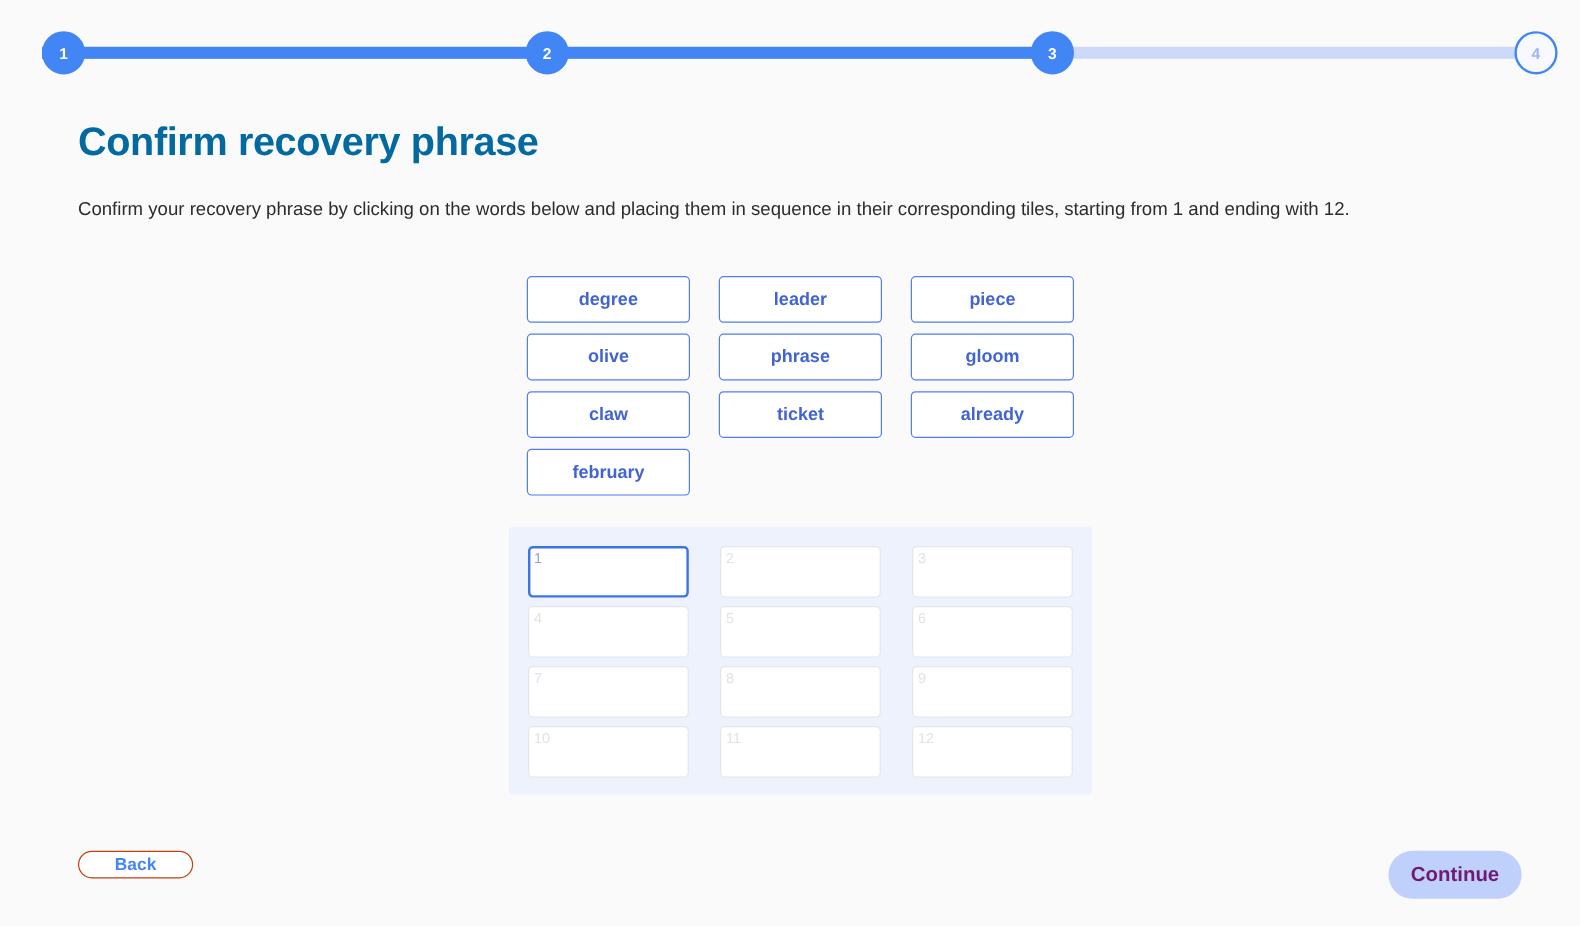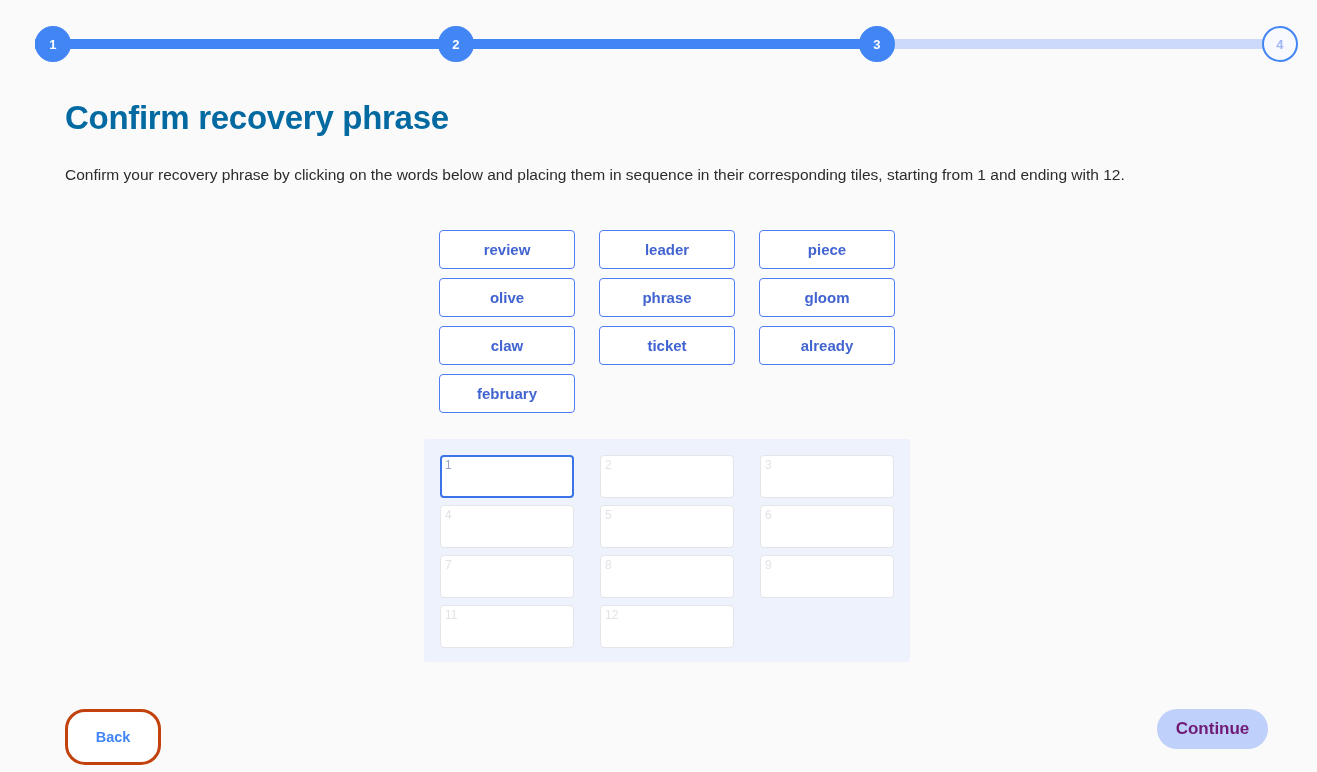--- a/index.html
+++ b/index.html
@@ -174,24 +174,24 @@
     top: 1px;
     left: 3px;
   }
 
   
   .btn-back {
     position: absolute;
     top: 709px;
     left: 65px;
     width: 96px;
-    height: 56px;
+    height: 23px;
     border-radius: 20px;
     background: #ffffff;
-    border: 3px solid #c2410c;
+    border: 1px solid #c2410c;
     color: #4285f4;
     font-size: 14.5px;
     font-weight: bold;
     font-family: "Liberation Sans", sans-serif;
     cursor: pointer;
     display: flex;
     align-items: center;
     justify-content: center;
   }
 
@@ -232,21 +232,21 @@
   </div>
   <div class="step todo step-4">
     <span>4</span>
   </div>
 </div>
 
 <h1 class="page-title">Confirm recovery phrase</h1>
 <p class="page-desc">Confirm your recovery phrase by clicking on the words below and placing them in sequence in their corresponding tiles, starting from 1 and ending with 12.</p>
 
 <div class="word-bank">
-  <div class="word-tile">review</div>
+  <div class="word-tile">degree</div>
   <div class="word-tile">leader</div>
   <div class="word-tile">piece</div>
   <div class="word-tile">olive</div>
   <div class="word-tile">phrase</div>
   <div class="word-tile">gloom</div>
   <div class="word-tile">claw</div>
   <div class="word-tile">ticket</div>
   <div class="word-tile">already</div>
   <div class="word-tile">february</div>
 </div>
@@ -274,20 +274,23 @@
     <div class="slot">
       <span class="slot-num">7</span>
     </div>
     <div class="slot">
       <span class="slot-num">8</span>
     </div>
     <div class="slot">
       <span class="slot-num">9</span>
     </div>
     <div class="slot">
+      <span class="slot-num">10</span>
+    </div>
+    <div class="slot">
       <span class="slot-num">11</span>
     </div>
     <div class="slot">
       <span class="slot-num">12</span>
     </div>
   </div>
 </div>
 
 <button class="btn-back">Back</button>
 <button class="btn-continue">Continue</button>

